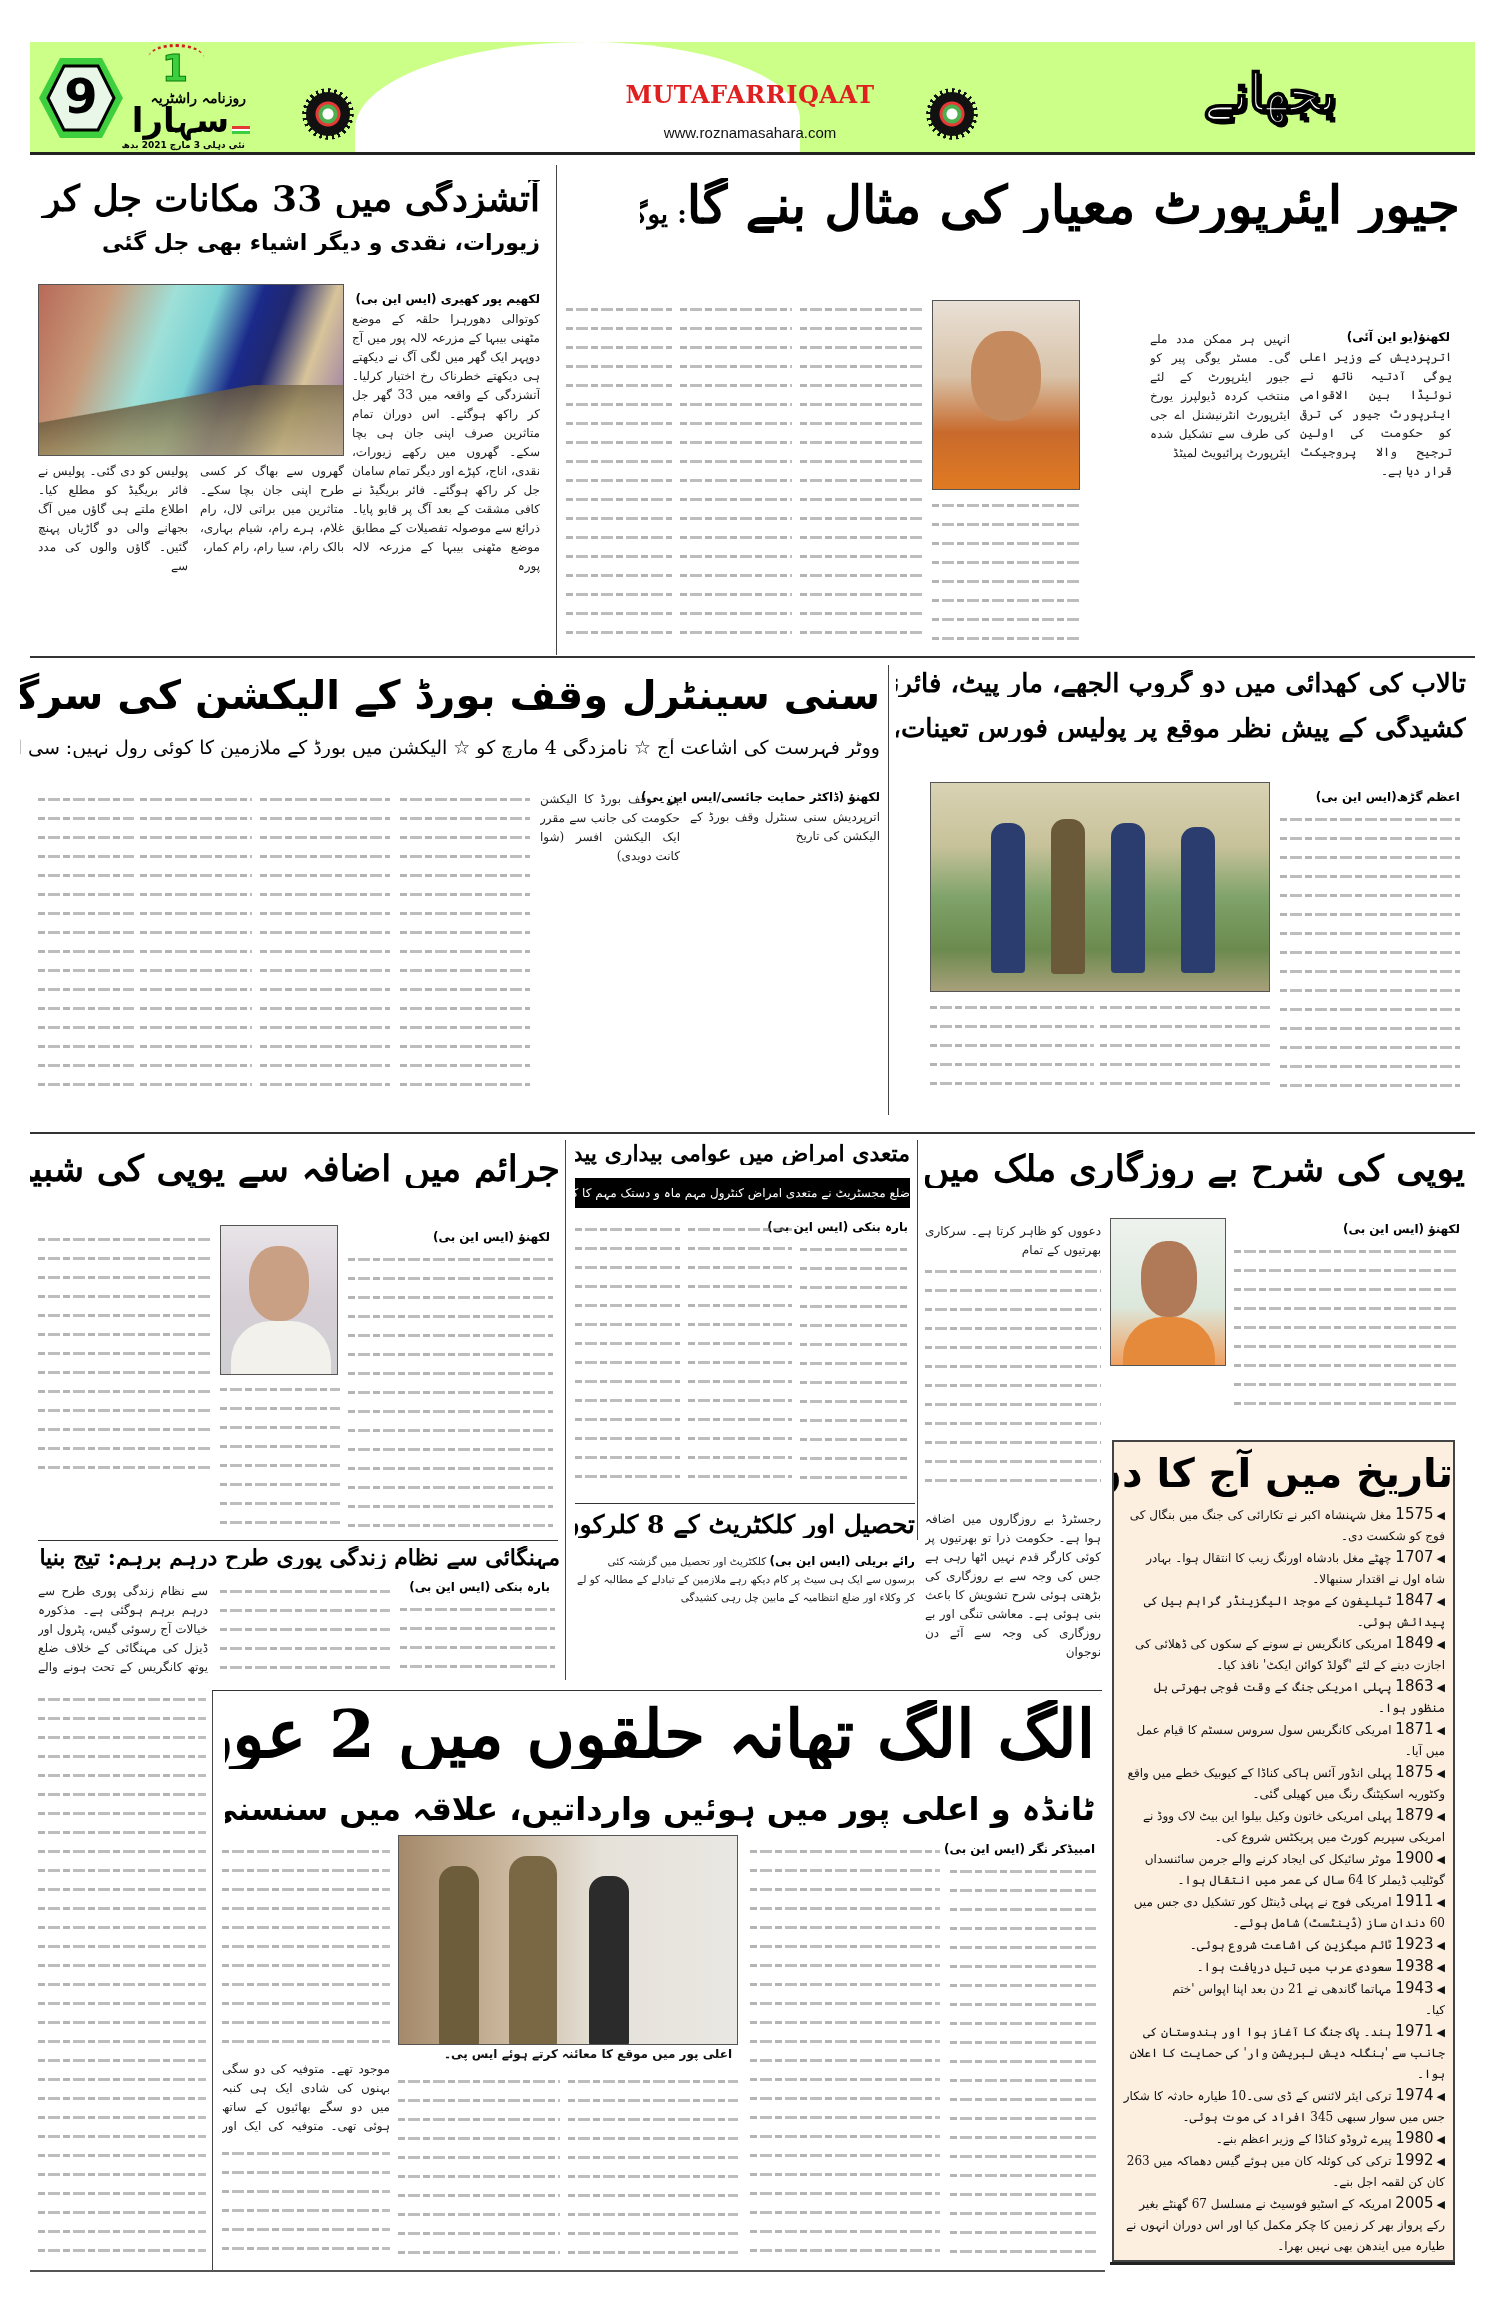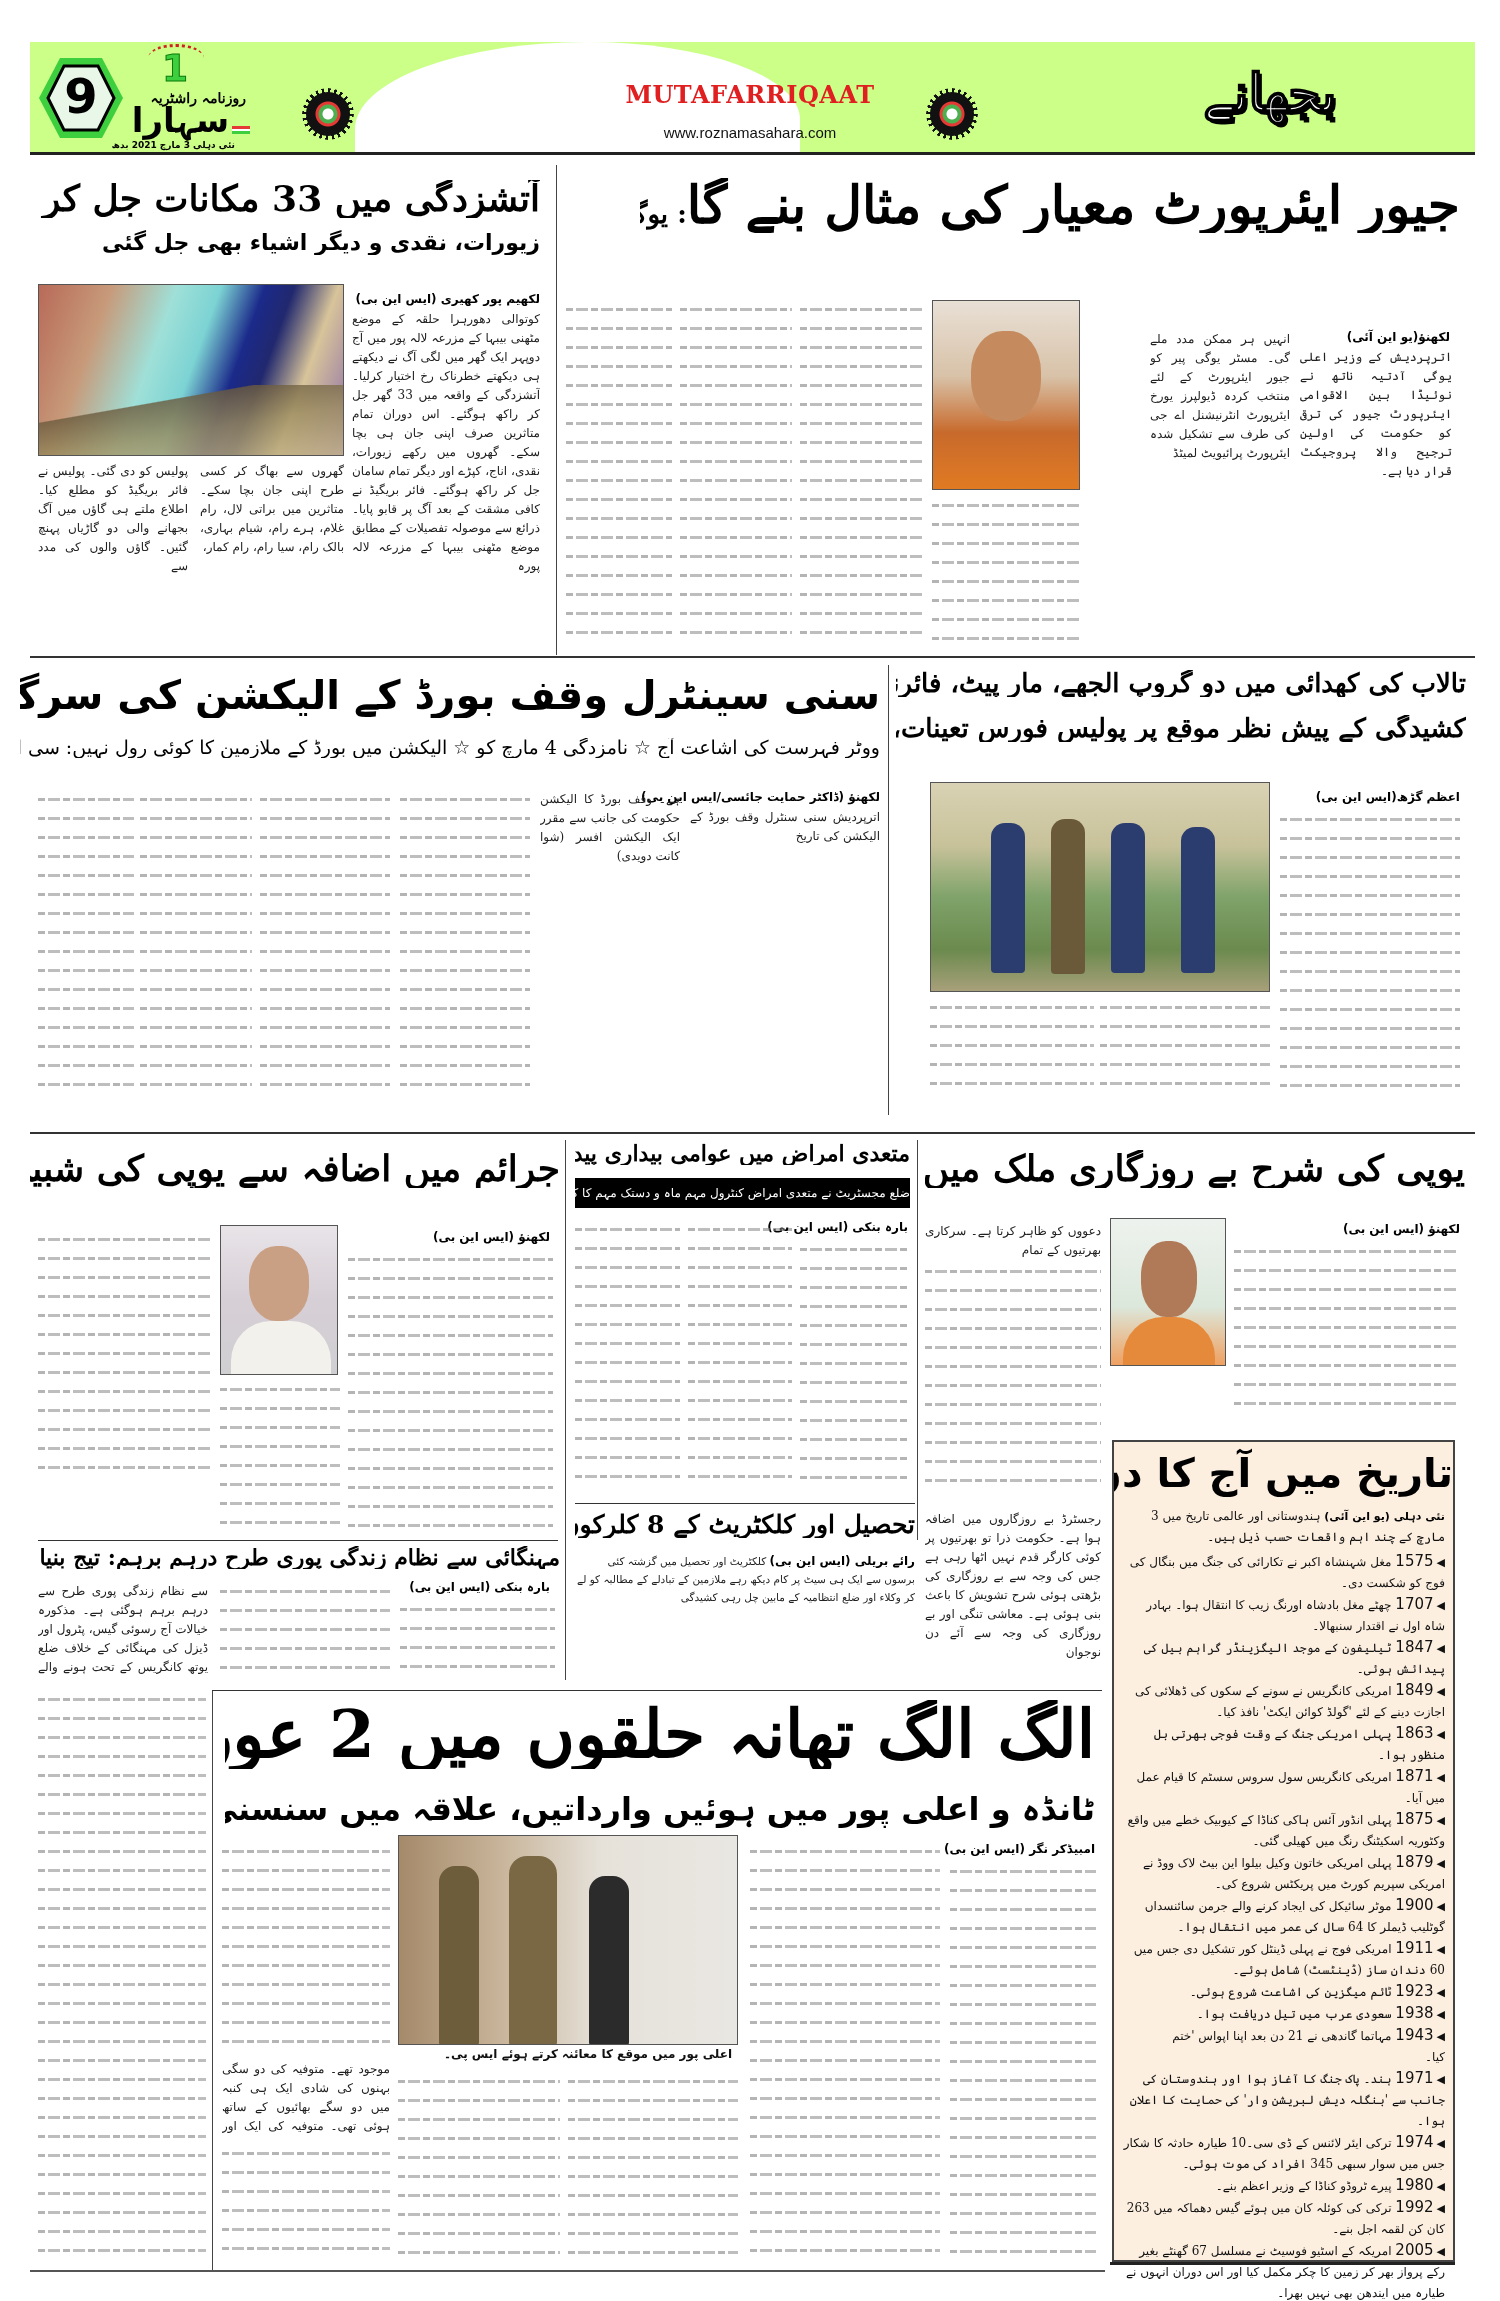--- a/index.html
+++ b/index.html
@@ -45,21 +45,21 @@
     <polygon points="26,10 60,10 76,42 60,74 26,74 10,42" fill="#e8f7e8" stroke="#000" stroke-width="3"></polygon>
   </svg>
   <div class="abs" style="left:0;top:12px;width:86px;text-align:center;font:bold 48px 'DejaVu Sans',sans-serif;color:#000;">9</div>
 </div>
 
 <div class="abs" style="left:160px;top:46px;width:30px;text-align:center;font:bold 38px 'DejaVu Sans',sans-serif;color:#3ecf3e;-webkit-text-stroke:1px #0a7a0a;">1</div>
 <div class="abs" style="left:148px;top:44px;width:56px;height:28px;border-top:3px dotted #d02020;border-radius:50% 50% 0 0;"></div>
 <div class="abs rtl" style="left:136px;top:90px;width:110px;font:bold 14px 'DejaVu Serif',serif;color:#000;white-space:nowrap;">روزنامہ راشٹریہ</div>
 <div class="abs rtl" style="left:128px;top:100px;width:105px;font:bold 34px 'DejaVu Sans',sans-serif;color:#000;white-space:nowrap;text-align:center;">سہارا</div>
 <div class="abs" style="left:232px;top:126px;width:18px;height:8px;background:linear-gradient(#e53935 0 33%, #fff 33% 66%, #3ecf3e 66%);"></div>
-<div class="abs rtl" style="left:90px;top:140px;width:145px;font:bold 9px 'DejaVu Sans',sans-serif;color:#000;white-space:nowrap;text-align:right;">نئی دہلی 3 مارچ 2021 بدھ</div>
+<div class="abs rtl" style="left:100px;top:140px;width:145px;font:bold 9px 'DejaVu Sans',sans-serif;color:#000;white-space:nowrap;text-align:right;">نئی دہلی 3 مارچ 2021 بدھ</div>
 
 <div class="sun" style="left:306px;top:92px;"></div>
 <div class="sun" style="left:930px;top:92px;"></div>
 
 <div class="abs" style="left:600px;top:80px;width:300px;text-align:center;font:bold 24px 'DejaVu Serif',serif;color:#e02020;letter-spacing:.5px;">MUTAFARRIQAAT</div>
 <div class="abs" style="left:600px;top:124px;width:300px;text-align:center;font:15px 'Liberation Sans',sans-serif;color:#111;">www.roznamasahara.com</div>
 <div class="abs rtl" style="left:1100px;top:62px;width:340px;text-align:center;font:bold 52px 'DejaVu Serif',serif;color:#fff;-webkit-text-stroke:2px #000;text-shadow:3px 3px 0 #000;">بجھانے</div>
 <div class="h-rule" style="left:30px;top:152px;width:1445px;height:3px;background:#222;"></div>
 
 <div class="abs rtl hl" style="left:640px;top:178px;width:820px;font-size:52px;">
@@ -440,24 +440,20 @@
     <div class="ln"></div>
     <div class="ln"></div>
     <div class="ln"></div>
     <div class="ln"></div>
     <div class="ln"></div>
 </div>
 <div class="abs body-text" style="left:925px;top:1510px;width:176px;height:170px;">رجسٹرڈ بے روزگاروں میں اضافہ ہوا ہے۔ حکومت ذرا تو بھرتیوں پر کوئی کارگر قدم نہیں اٹھا رہی ہے جس کی وجہ سے بے روزگاری کی بڑھتی ہوئی شرح تشویش کا باعث بنی ہوئی ہے۔ معاشی تنگی اور بے روزگاری کی وجہ سے آئے دن نوجوان</div>
 
 <div class="tarikh-box">
   <div class="rtl hl-sans" style="font-size:40px;text-align:center;padding-top:8px;height:62px;">تاریخ میں آج کا دن</div>
-  <div class="rtl" style="padding:2px 8px 4px;font:12px/20px 'DejaVu Serif',serif;">
-    <span class="byline" style="font-size:11px;">نئی دہلی (یو این آئی)</span>
-    <span>ہندوستانی اور عالمی تاریخ میں 3 مارچ کے چند اہم واقعات حسب ذیل ہیں۔</span>
-  </div>
   <div id="tarikh-list">
       <div class="tarikh-item" style="white-space: normal;"><span class="arrow">◀</span><span class="yr">1575</span> <span>مغل شہنشاہ اکبر نے تکارائی کی جنگ میں بنگال کی فوج کو شکست دی۔</span></div>
       <div class="tarikh-item" style="white-space: normal;"><span class="arrow">◀</span><span class="yr">1707</span> <span>چھٹے مغل بادشاہ اورنگ زیب کا انتقال ہوا۔ بہادر شاہ اول نے اقتدار سنبھالا۔</span></div>
       <div class="tarikh-item" style="white-space: normal;"><span class="arrow">◀</span><span class="yr">1847</span> <span>ٹیلیفون کے موجد الیگزینڈر گراہم بیل کی پیدائش ہوئی۔</span></div>
       <div class="tarikh-item" style="white-space: normal;"><span class="arrow">◀</span><span class="yr">1849</span> <span>امریکی کانگریس نے سونے کے سکوں کی ڈھلائی کی اجازت دینے کے لئے 'گولڈ کوائن ایکٹ' نافذ کیا۔</span></div>
       <div class="tarikh-item" style="white-space: normal;"><span class="arrow">◀</span><span class="yr">1863</span> <span>پہلی امریکی جنگ کے وقت فوجی بھرتی بل منظور ہوا۔</span></div>
       <div class="tarikh-item" style="white-space: normal;"><span class="arrow">◀</span><span class="yr">1871</span> <span>امریکی کانگریس سول سروس سسٹم کا قیام عمل میں آیا۔</span></div>
       <div class="tarikh-item" style="white-space: normal;"><span class="arrow">◀</span><span class="yr">1875</span> <span>پہلی انڈور آئس ہاکی کناڈا کے کیوبیک خطے میں واقع وکٹوریہ اسکیٹنگ رنگ میں کھیلی گئی۔</span></div>
       <div class="tarikh-item" style="white-space: normal;"><span class="arrow">◀</span><span class="yr">1879</span> <span>پہلی امریکی خاتون وکیل بیلوا این بیٹ لاک ووڈ نے امریکی سپریم کورٹ میں پریکٹس شروع کی۔</span></div>
       <div class="tarikh-item" style="white-space: normal;"><span class="arrow">◀</span><span class="yr">1900</span> <span>موٹر سائیکل کی ایجاد کرنے والے جرمن سائنسداں گوٹلیب ڈیملر کا 64 سال کی عمر میں انتقال ہوا۔</span></div>

